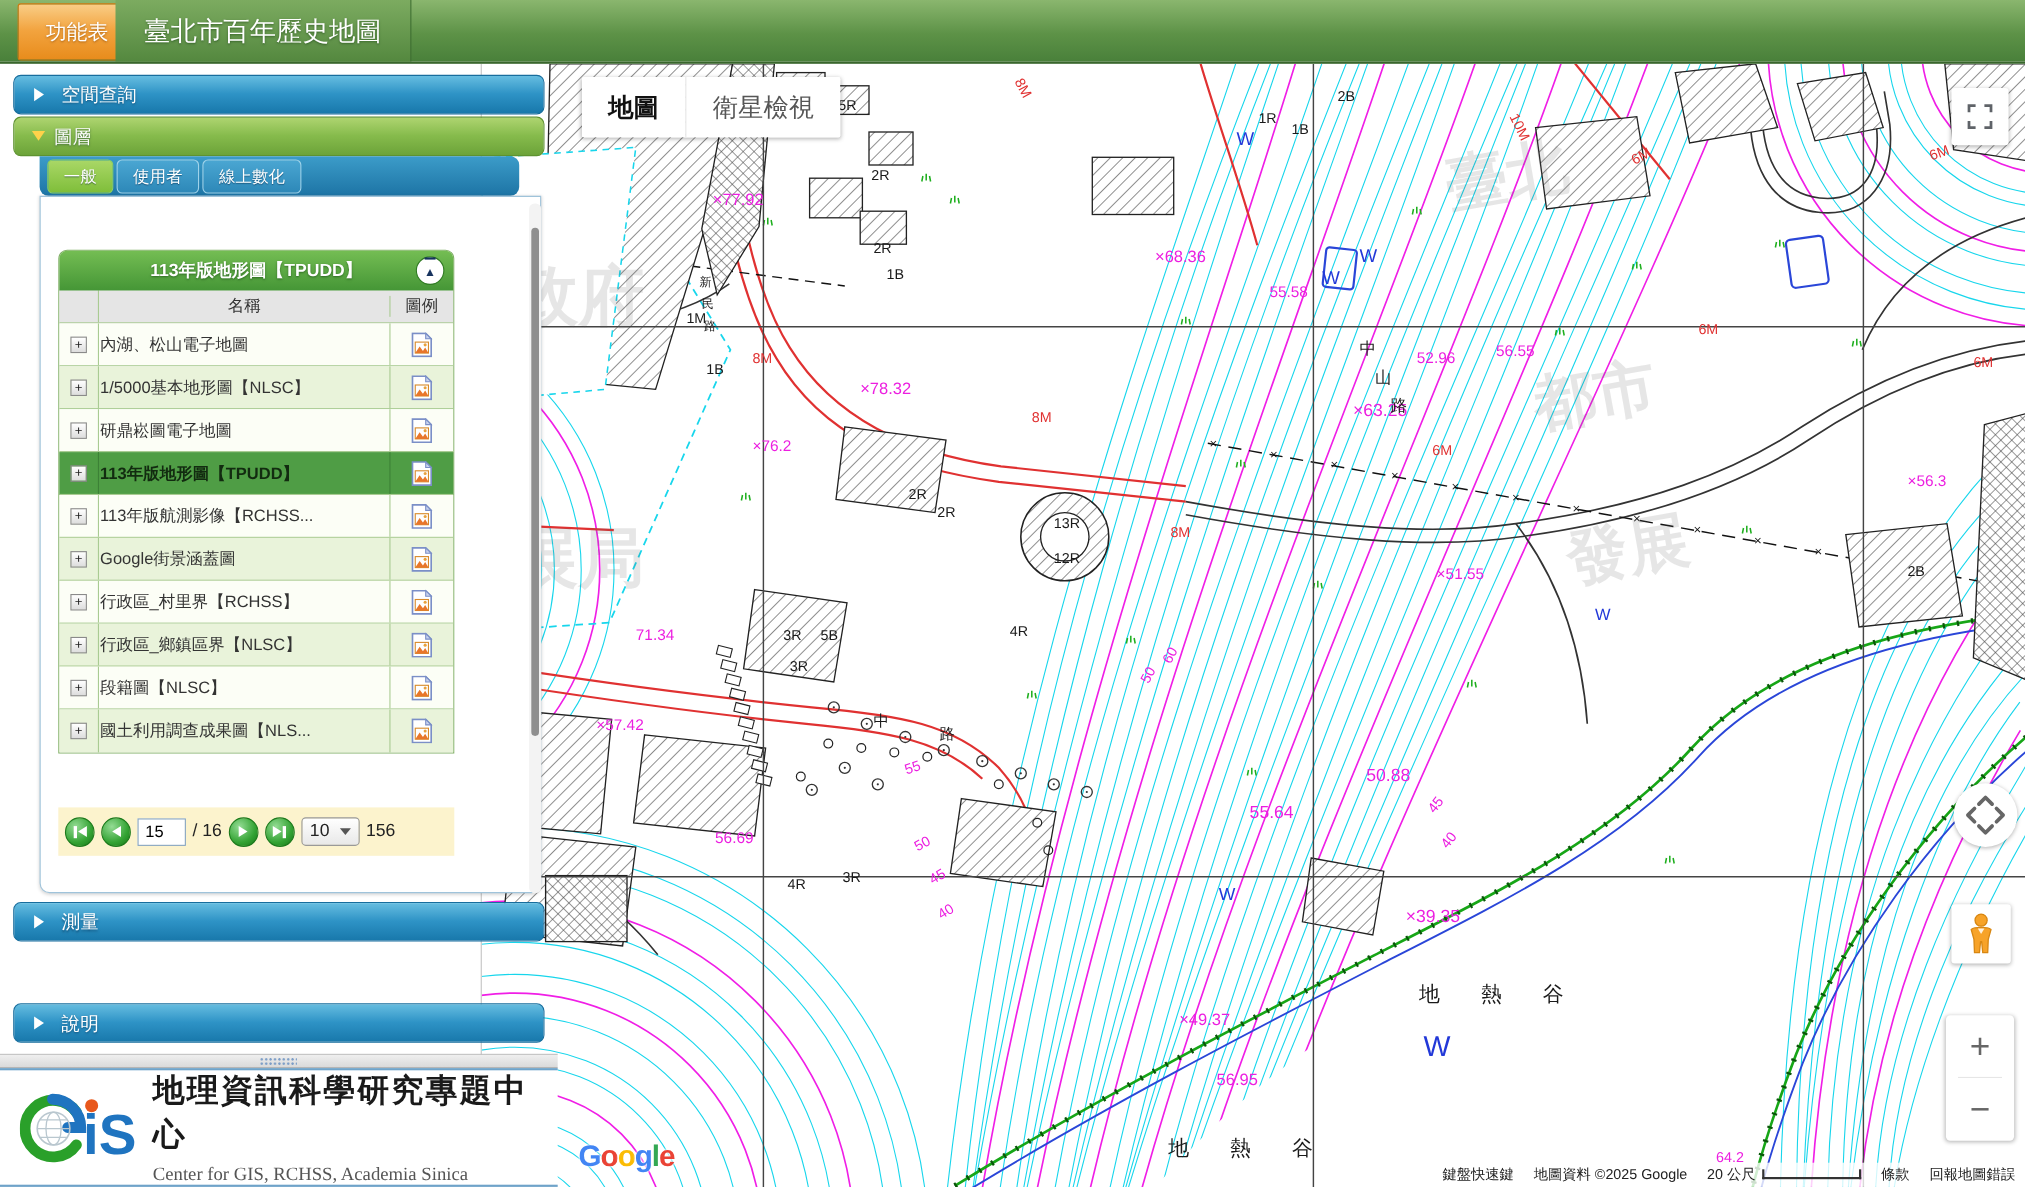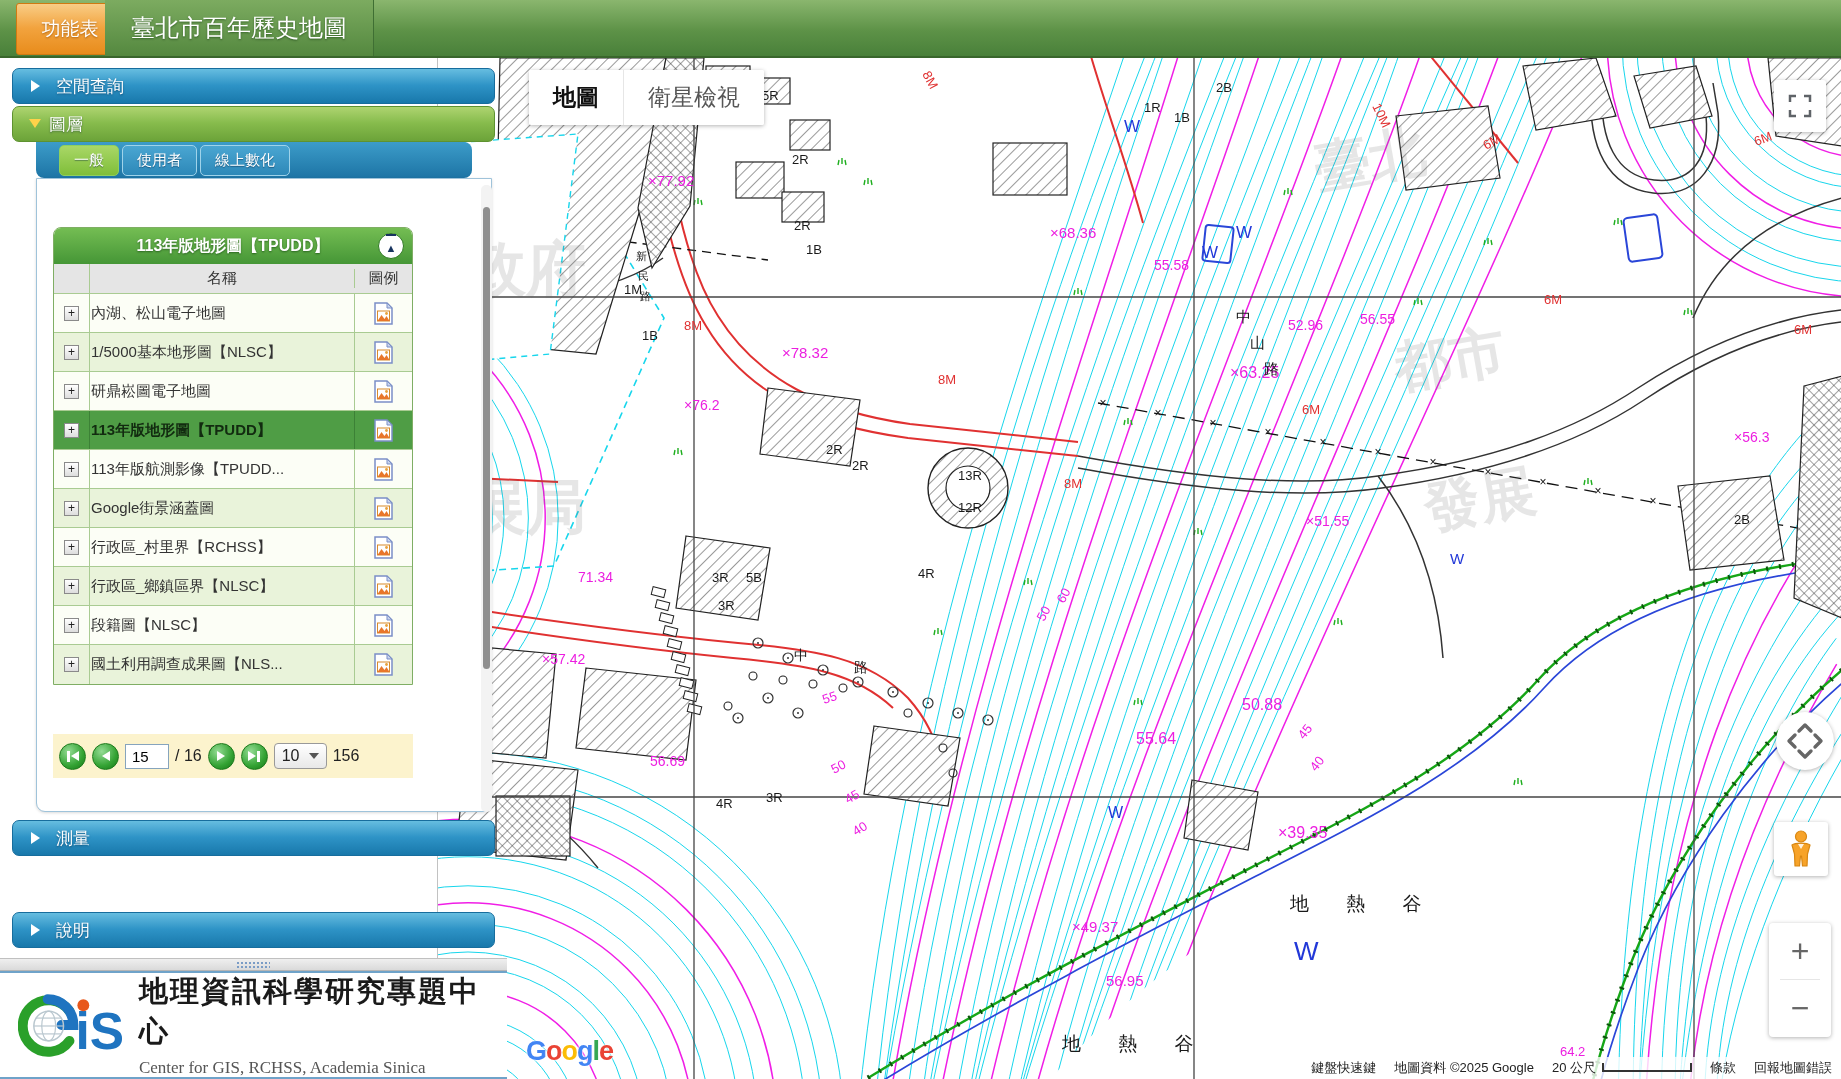--- a/index.html
+++ b/index.html
@@ -68,21 +68,21 @@
     border:1px solid #176d9d; }
   .acc.green { background:linear-gradient(180deg,#aed470,#86bb4c 48%,#6ca339);
     border:1px solid #5e9230; }
   .tri-r { width:0; height:0; border:6px solid transparent; border-left:9px solid #fff;
     margin:0 10px 0 18px; }
   .tri-d { width:0; height:0; border:6px solid transparent; border-top:9px solid #ffd24a;
     margin:5px 8px 0 16px; }
 
   .tabstrip { position:absolute; left:36px; top:84px; width:436px; height:36px;
     background:linear-gradient(180deg,#3c9cc9,#1d74a5); border-radius:0 8px 8px 8px;
-    display:flex; align-items:flex-end; padding:0 0 0 23px; }
+    display:flex; align-items:flex-end; padding:0 0 0 7px; }
   .tab { height:31px; margin:0 3px 2px 0; padding:0 14px; border-radius:5px;
     background:linear-gradient(180deg,#4aa6d2,#2d88b8); border:1px solid #9fd3ea;
     color:#fff; font-size:15px; display:flex; align-items:center; cursor:pointer;
     text-shadow:0 1px 1px rgba(0,30,60,.5); }
   .tab.active { background:linear-gradient(180deg,#a9d766,#7fbe3a); border-color:#8ed05e; }
 
   .panel { position:absolute; left:36px; top:120px; width:456px; height:634px;
     background:#fff; border:1px solid #9fc3da; border-radius:0 0 9px 9px;
     box-shadow:0 1px 3px rgba(0,0,0,.15); }
 
@@ -606,21 +606,21 @@
                   <path d="M2 1 h12 l5 5 v16 h-17 z" fill="#fff" stroke="#7b8fc7" stroke-width="1.5"></path>
                   <path d="M14 1 l5 5 h-5 z" fill="#c9d4ee" stroke="#7b8fc7" stroke-width="1"></path>
                   <rect x="4.5" y="9" width="12" height="10" fill="#fefefe" stroke="#d88a2a" stroke-width="1"></rect>
                   <path d="M4.5 19 l4 -6 3 4 2 -3 3 5 z" fill="#e8762a"></path>
                   <circle cx="13.5" cy="11.5" r="1.4" fill="#e8a13c"></circle>
                 </svg>
               </span>
             </div>
             <div class="lt-row">
               <span class="expand">+</span>
-              <span class="rname">113年版航測影像【TPUDD...</span>
+              <span class="rname">113年版航測影像【RCHSS...</span>
               <span class="legend">
                 <svg width="21" height="23" viewBox="0 0 21 23">
                   <path d="M2 1 h12 l5 5 v16 h-17 z" fill="#fff" stroke="#7b8fc7" stroke-width="1.5"></path>
                   <path d="M14 1 l5 5 h-5 z" fill="#c9d4ee" stroke="#7b8fc7" stroke-width="1"></path>
                   <rect x="4.5" y="9" width="12" height="10" fill="#fefefe" stroke="#d88a2a" stroke-width="1"></rect>
                   <path d="M4.5 19 l4 -6 3 4 2 -3 3 5 z" fill="#e8762a"></path>
                   <circle cx="13.5" cy="11.5" r="1.4" fill="#e8a13c"></circle>
                 </svg>
               </span>
             </div>

